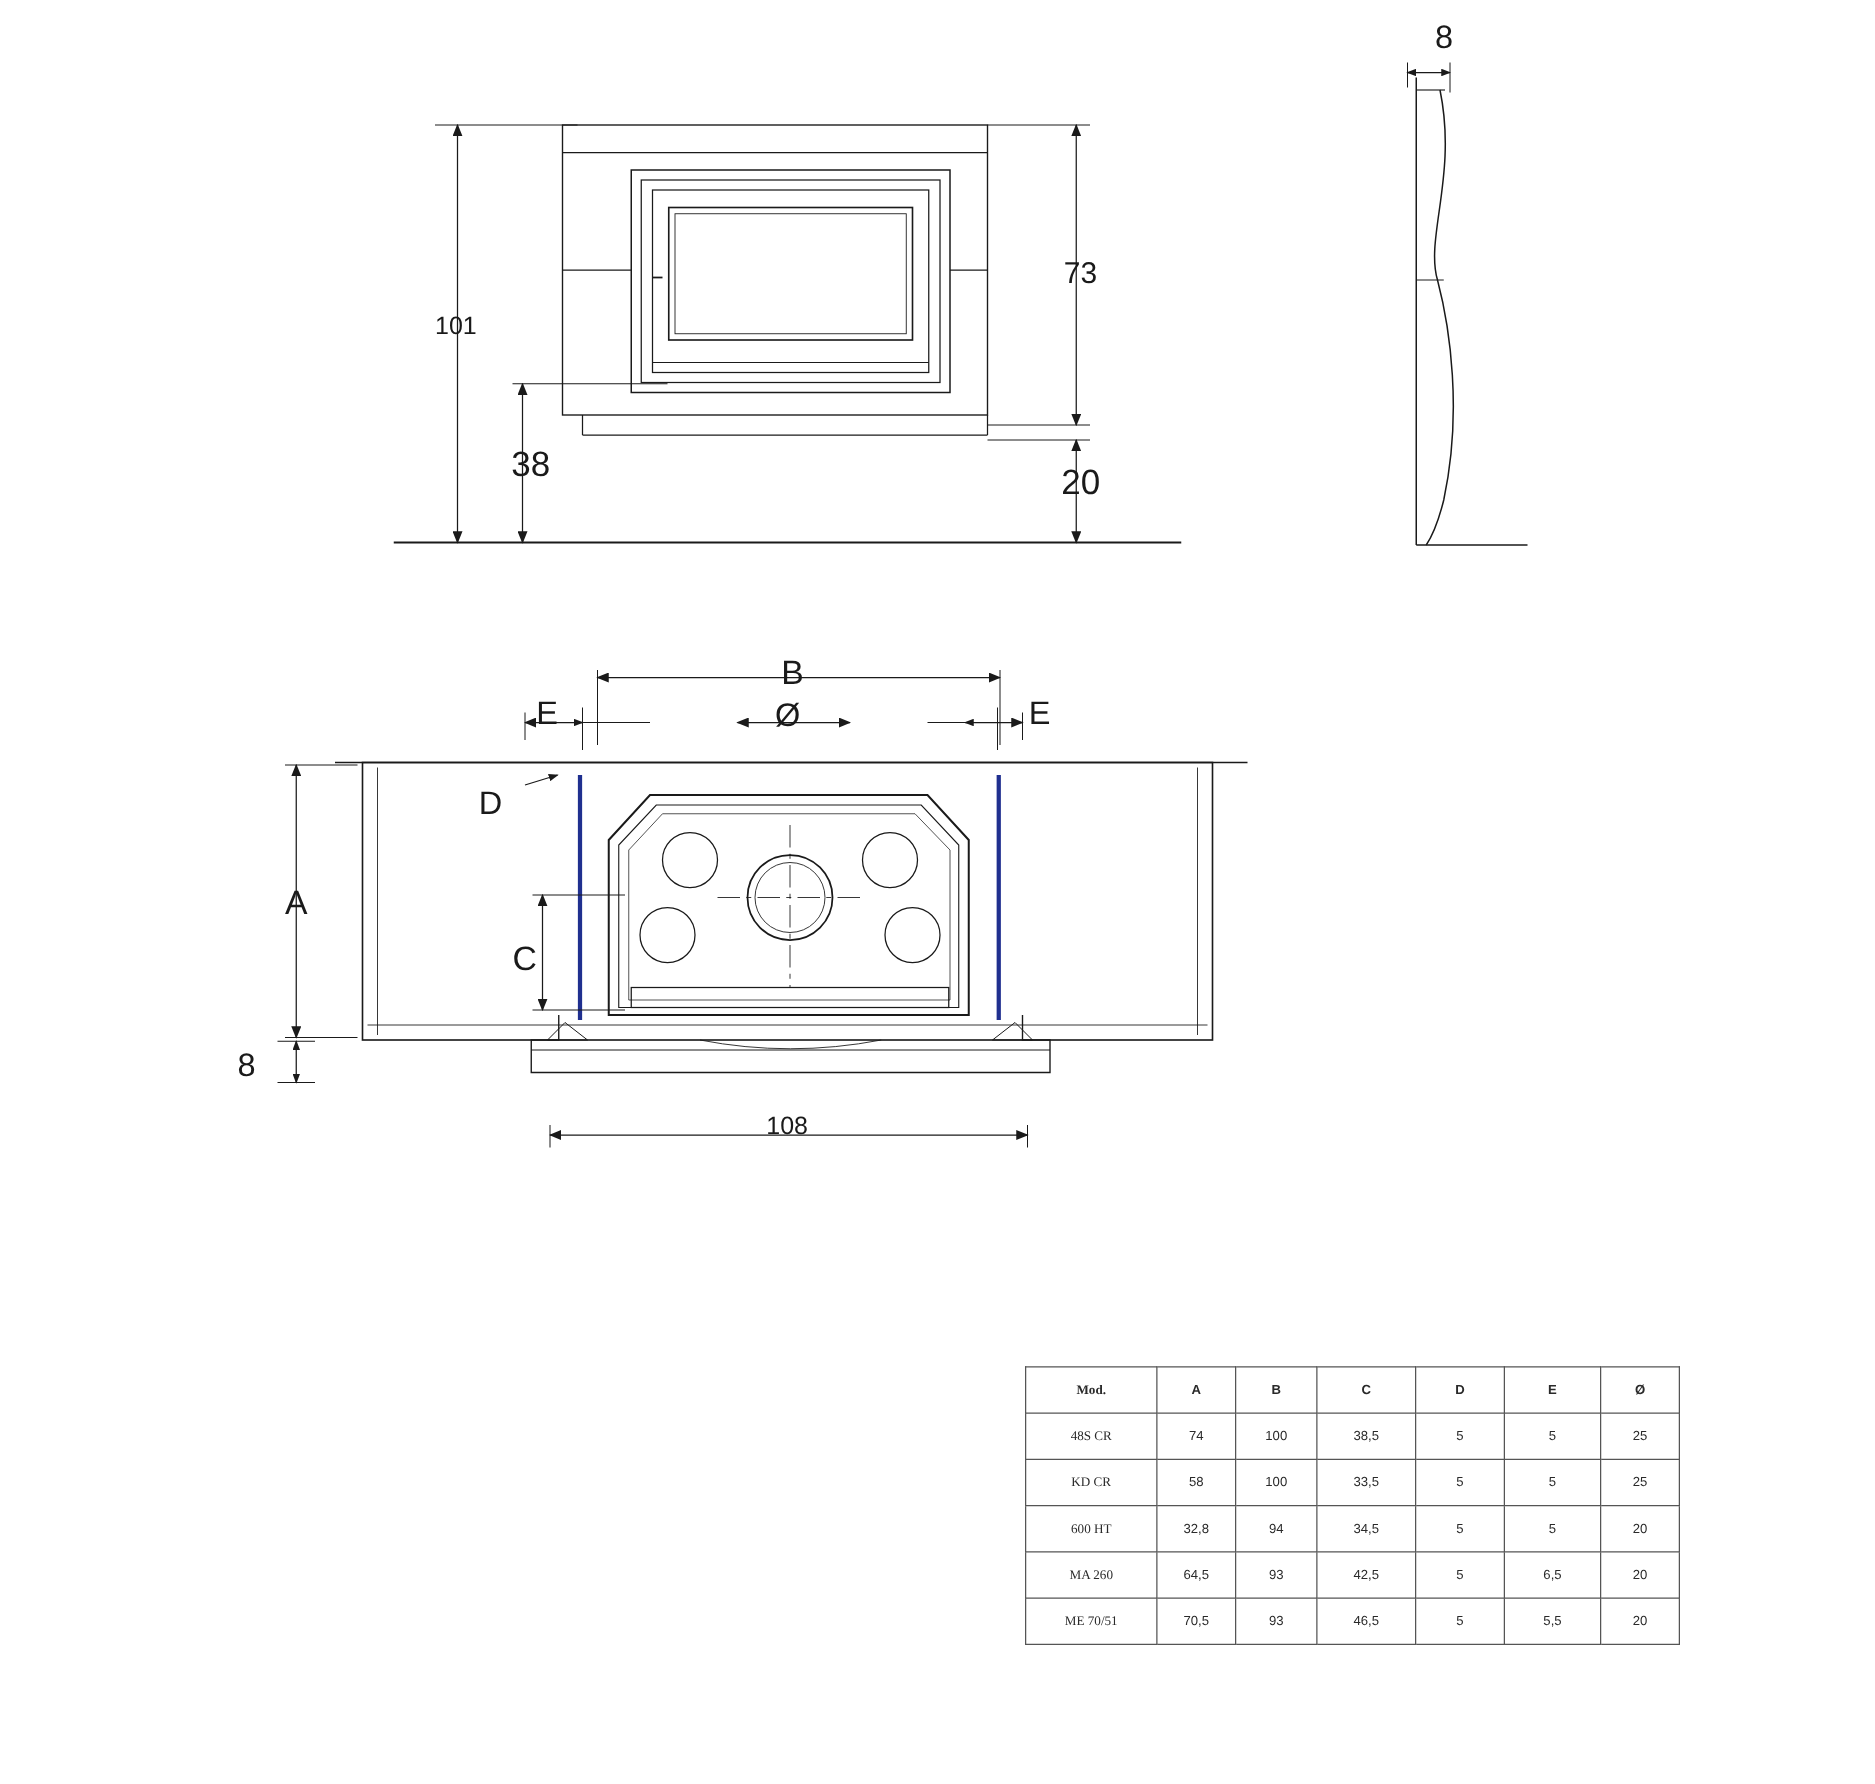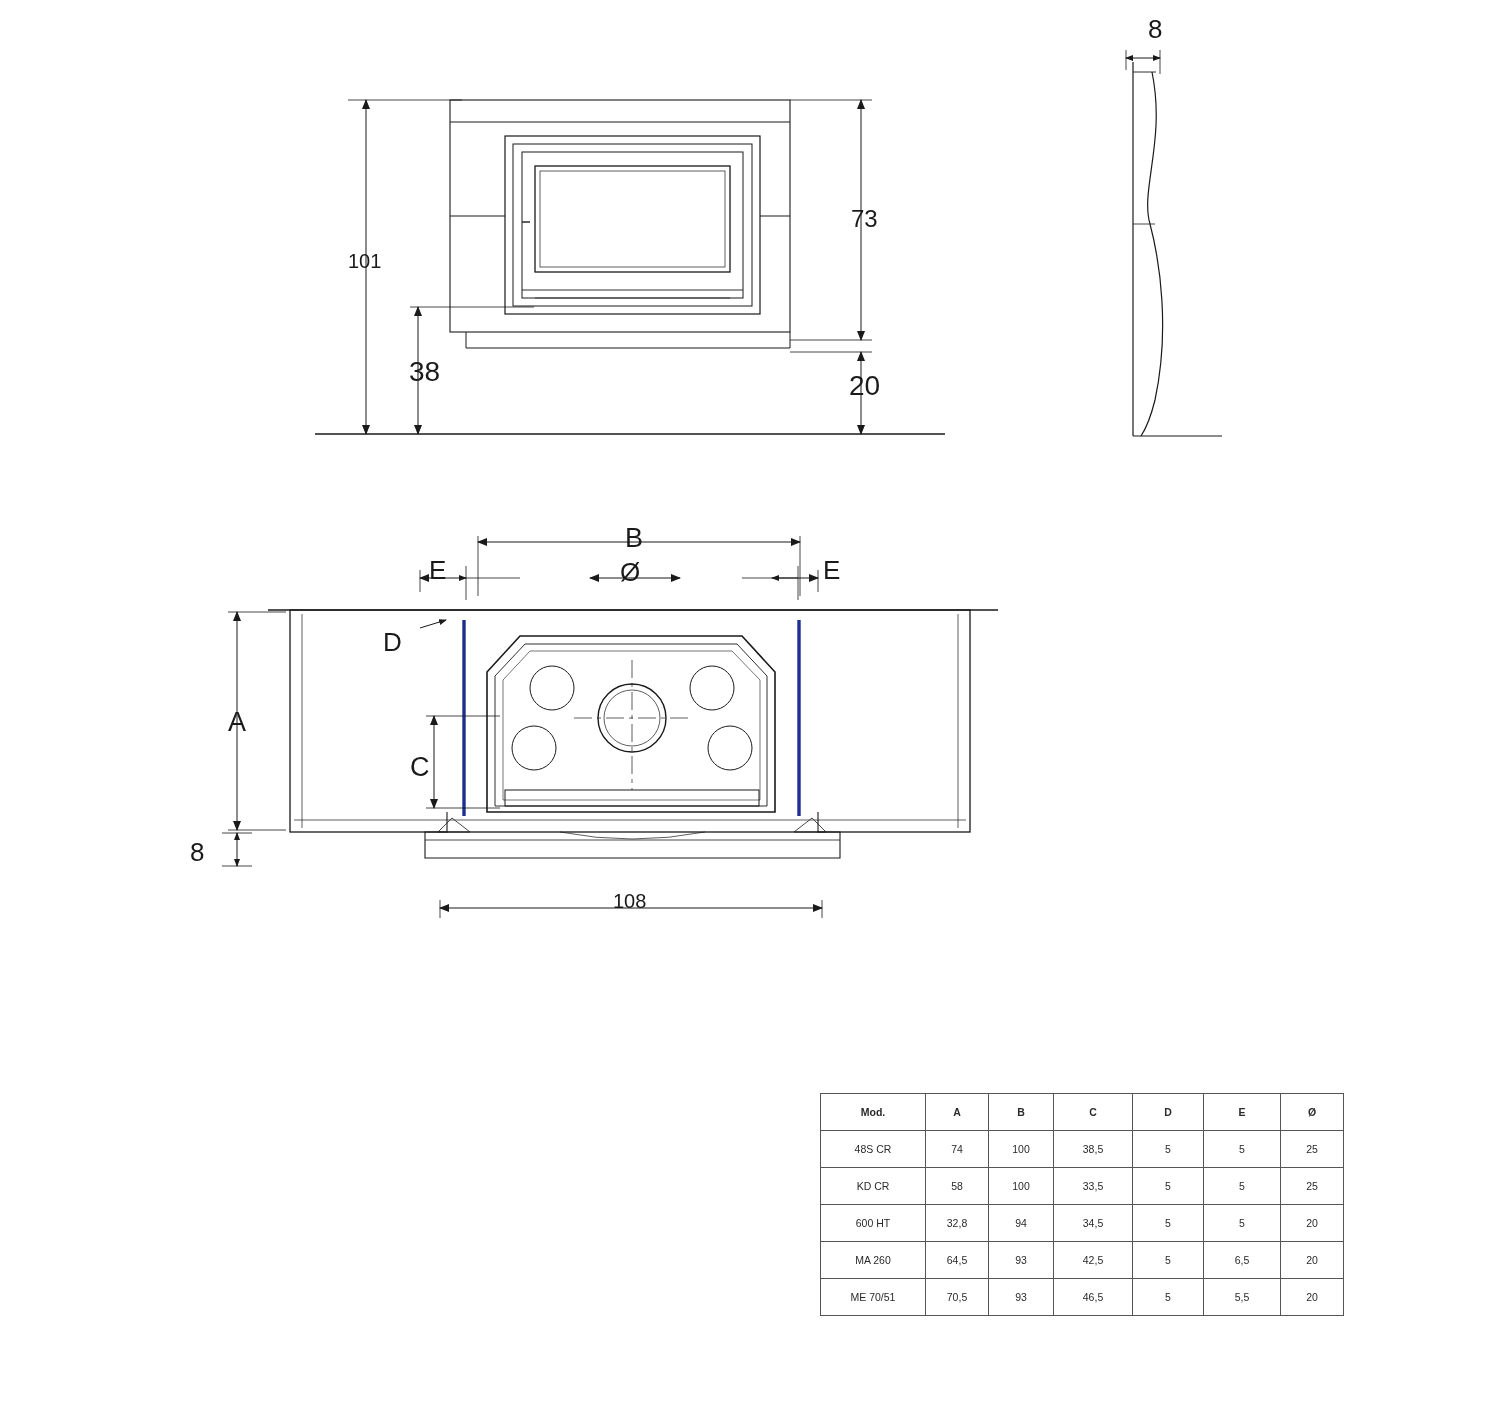--- a/index.html
+++ b/index.html
@@ -44,21 +44,21 @@
     color: #2a2a2a;
   }
   .spec-table th, .spec-table td {
     border: 1px solid #555555;
     text-align: center;
     vertical-align: middle;
     padding: 0;
     font-weight: normal;
     height: 36px;
   }
-  .spec-table th.col-mod, .spec-table td.col-mod { width: 104px; }
+  .spec-table th.col-mod, .spec-table td.col-mod { width: 104px; font-family: Liberation Serif, serif; }
   .spec-table th.col-a, .spec-table td.col-a { width: 62px; }
   .spec-table th.col-b, .spec-table td.col-b { width: 64px; }
   .spec-table th.col-c, .spec-table td.col-c { width: 78px; }
   .spec-table th.col-d, .spec-table td.col-d { width: 70px; }
   .spec-table th.col-e, .spec-table td.col-e { width: 76px; }
   .spec-table th.col-dia, .spec-table td.col-dia { width: 62px; }
   .spec-table thead th { font-weight: bold; font-size: 10.5px; }
 </style>
 </head>
 <body>

